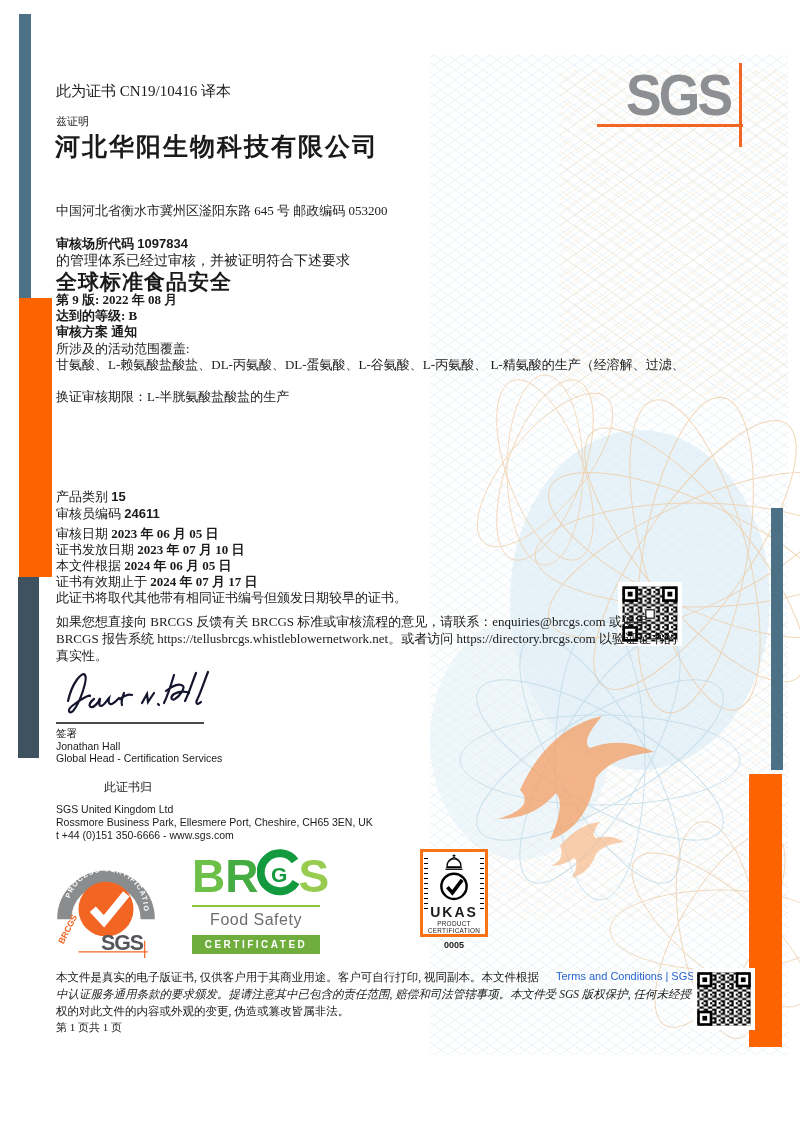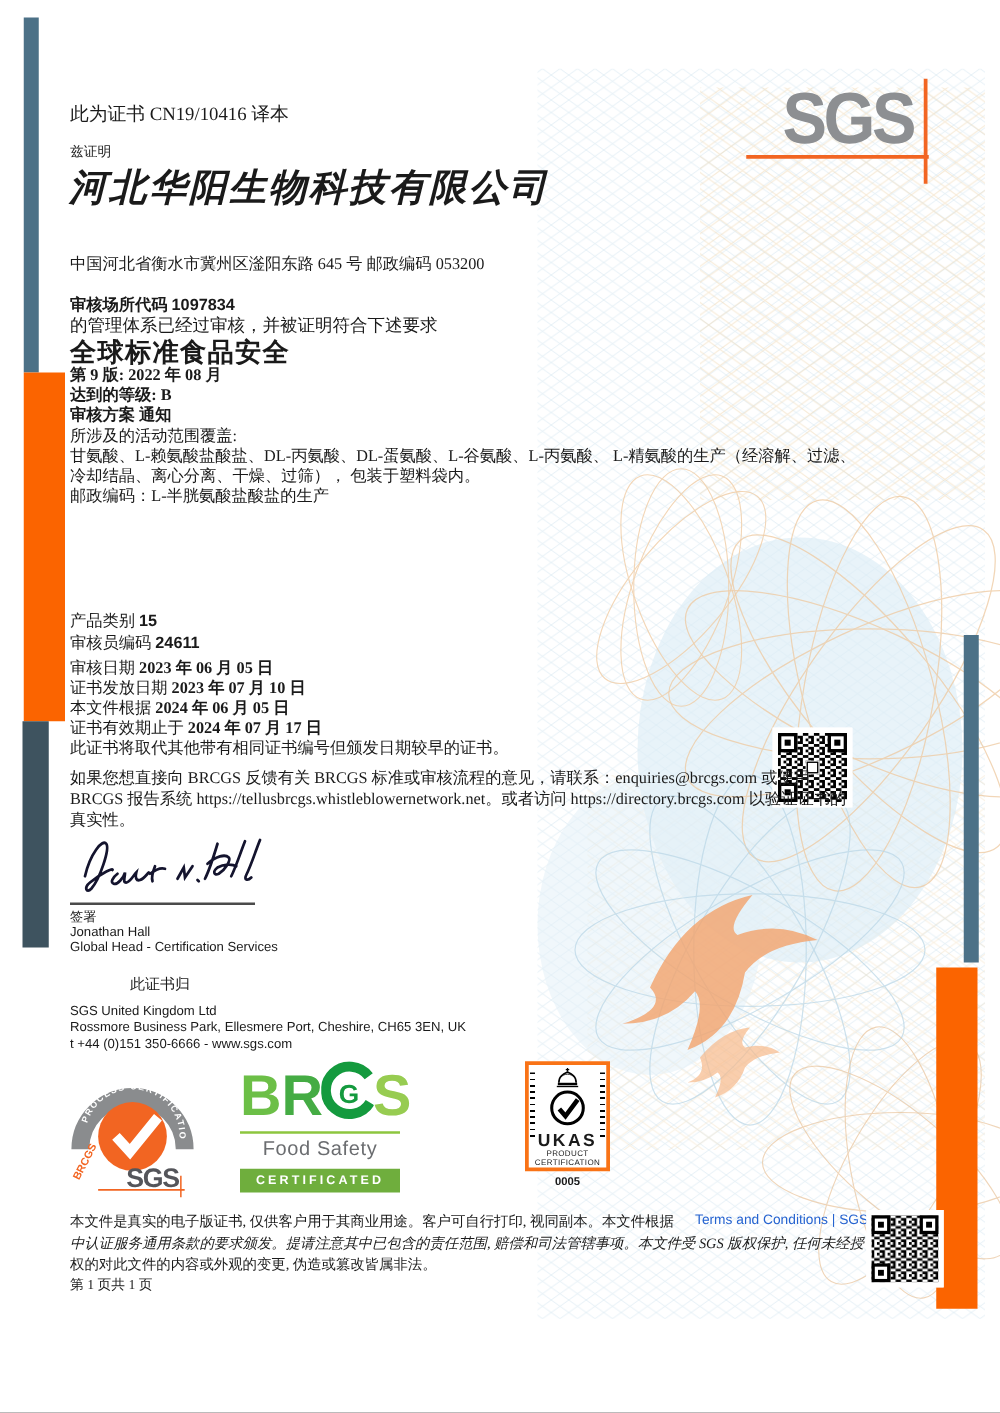--- a/index.html
+++ b/index.html
@@ -13,21 +13,21 @@
   .bar-slate{background:#4c7187;}
   .bar-dark{background:#3e535f;}
   .bar-orange{background:#fb6400;}
   
   .sgs-word{font-family:"Liberation Sans", sans-serif;font-weight:bold;color:#8d8f92;
             font-size:58px;letter-spacing:-3px;transform:scaleX(.92);transform-origin:left top;line-height:1;}
   .orange-line{background:#f26522;position:absolute;}
   
   .t15{font-size:15px;text-align:center;} .t11{font-size:11px;} .t12{font-size:12px;} .t13{font-size:13px;}
   .t14{font-size:14px;} .t10{font-size:10.5px;} .t115{font-size:11.5px;}
-  .company{font-size:30px;font-weight:bold;letter-spacing:2px;font-style:italic;}
+  .company{font-size:25px;font-weight:bold;letter-spacing:2px;}
   .standard{font-size:21px;font-weight:bold;letter-spacing:1px;}
   .link{color:#2563d0;text-decoration:none;}
   .sigline{background:#4a4a4a;height:2px;}
   
   .brcgs-wrap{width:132px;}
   .brcgs-row{position:absolute;top:0;left:0;display:flex;align-items:flex-end;height:50px;
              font-family:"Liberation Sans", sans-serif;font-weight:bold;line-height:1;}
   .brcgs-row .L{font-size:46px;}
   .brcgs-rule{position:absolute;top:56px;left:0;width:128px;height:2px;background:#8dc63f;}
   .brcgs-food{position:absolute;top:62px;left:0;width:128px;text-align:center;color:#6b6d70;
@@ -118,22 +118,21 @@
     <span class="sans">1097834</span>
   </div>
   <div class="abs t14" style="left:56px;top:252px;">的管理体系已经过审核，并被证明符合下述要求</div>
   <div class="abs standard" style="left:56px;top:268px;">全球标准食品安全</div>
   <div class="abs t13 b" style="left:56px;top:291px;">第 9 版: 2022 年 08 月</div>
   <div class="abs t13 b" style="left:56px;top:307px;">达到的等级: B</div>
   <div class="abs t13 b" style="left:56px;top:323px;">审核方案 通知</div>
 
   <div class="abs t13" style="left:56px;top:340px;">所涉及的活动范围覆盖:</div>
   <div class="abs t13" style="left:56px;top:356px;white-space:nowrap;">甘氨酸、L-赖氨酸盐酸盐、DL-丙氨酸、DL-蛋氨酸、L-谷氨酸、L-丙氨酸、 L-精氨酸的生产（经溶解、过滤、</div>
-  <div class="abs t13" style="left:56px;top:372px;">冷却结晶、离心分离、干燥、过筛）， 包装于塑料袋内。</div>
-  <div class="abs t13" style="left:56px;top:388px;">邮政编码：L-半胱氨酸盐酸盐的生产</div>
+  <div class="abs t13" style="left:56px;top:388px;">换证审核期限：L-半胱氨酸盐酸盐的生产</div>
 
   <div class="abs t13" style="left:56px;top:488px;">
     <span>产品类别</span>
     <span class="sans b">15</span>
   </div>
   <div class="abs t13" style="left:56px;top:505px;text-align:right;">
     <span>审核员编码</span>
     <span class="sans b">24611</span>
   </div>
 

